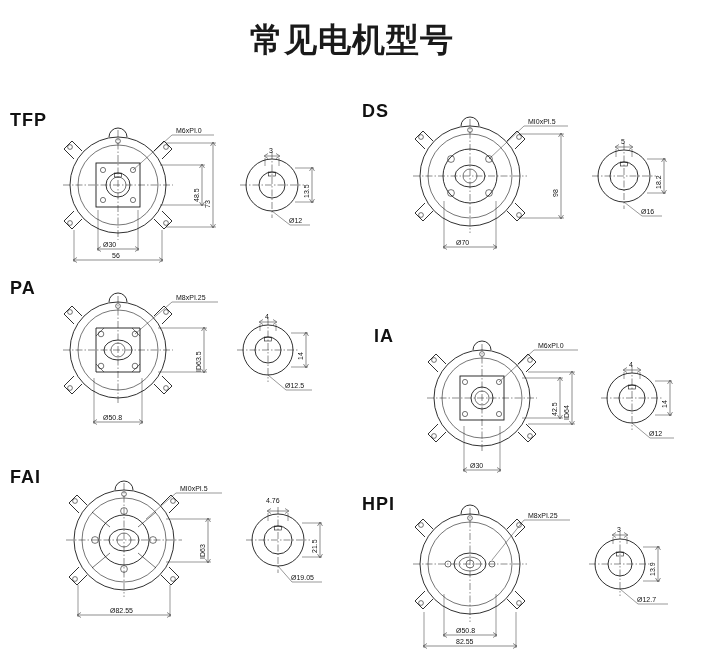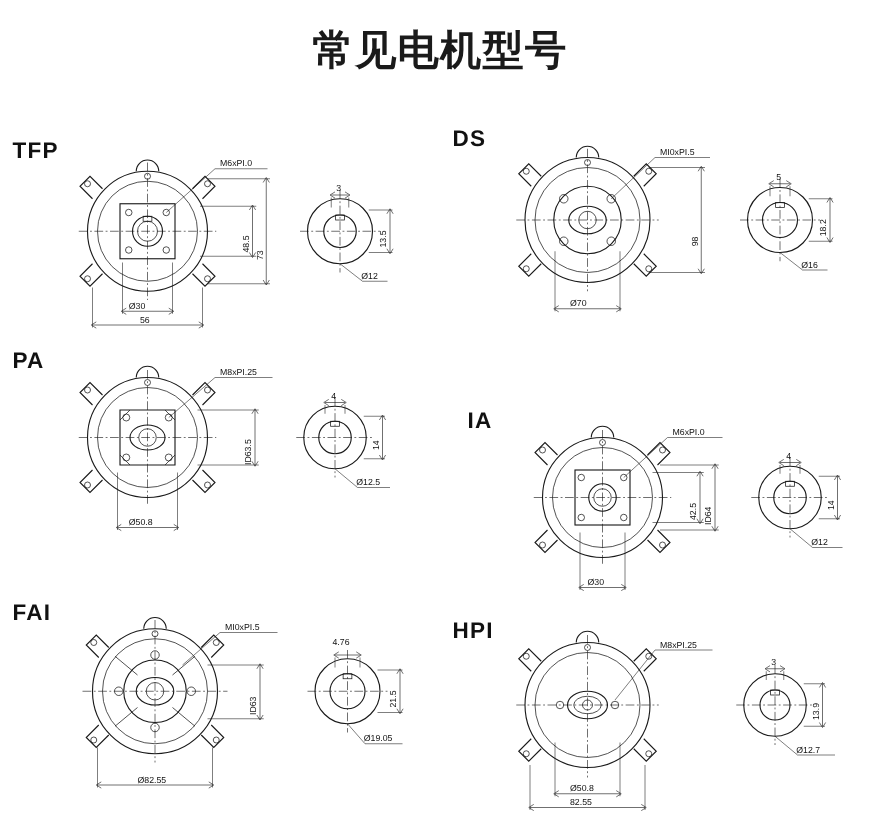--- a/index.html
+++ b/index.html
@@ -379,21 +379,21 @@
       <text class="dimtxt" x="303" y="82" transform="rotate(-90 303 82)">14</text>
       <line class="ext" x1="291" y1="55" x2="308" y2="55"></line>
       <line class="ext" x1="291" y1="89" x2="308" y2="89"></line>
       <line class="ext" x1="268" y1="97" x2="286" y2="112"></line>
       <line class="ext" x1="286" y1="112" x2="310" y2="112"></line>
       <text class="dimtxt" x="285" y="110">Ø12</text>
     </g>
   </svg>
 </div>
 
-<div class="panel" style="left:0px; top:480px;">
+<div class="panel" style="left:0px; top:467px;">
   <div class="panel-label">FAI</div>
 
   <svg class="fig" width="352" height="175" viewBox="0 0 352 175">
     <g>
       <circle class="ln" cx="124" cy="73" r="50"></circle>
       <circle class="ln-thin" cx="124" cy="73" r="42"></circle>
       <path class="ln" d="M124 23 m-9,0 a9,9 0 0 1 18,0"></path>
       <path class="ln" d="M87 38 l-10,-10 l-8,8 l10,10"></path>
       <path class="ln" d="M161 38 l10,-10 l8,8 l-10,10"></path>
       <path class="ln" d="M87 108 l-10,10 l-8,-8 l10,-10"></path>

